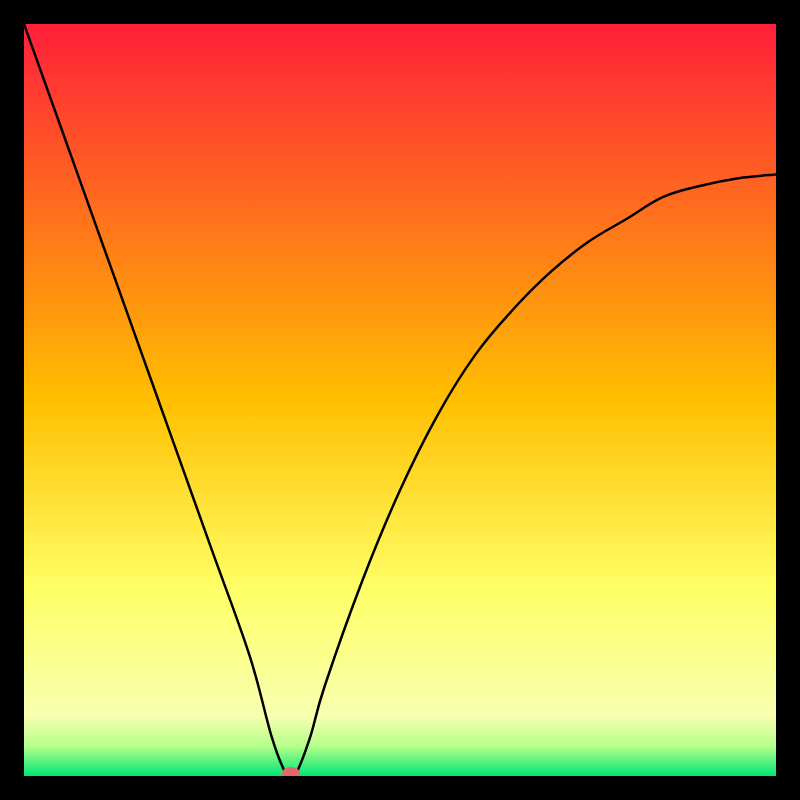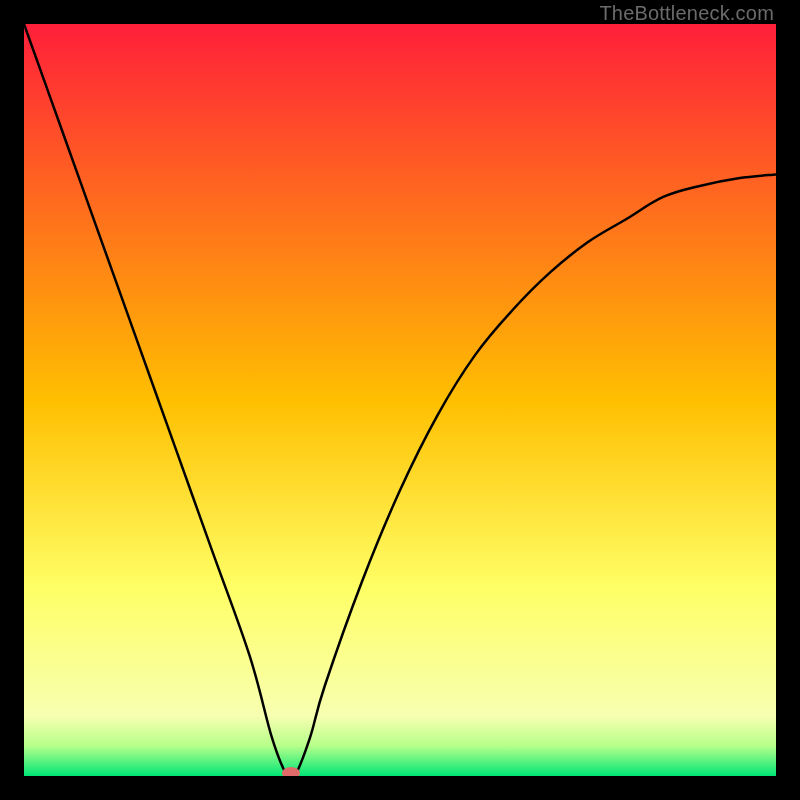--- a/index.html
+++ b/index.html
@@ -36,21 +36,20 @@
     letter-spacing: 0.2px;
   }
   svg {
     display: block;
   }
 </style>
 </head>
 <body>
 
 <div class="frame">
-  <div class="watermark">TheBottleneck.com</div>
   <div class="plot-area">
     <svg id="chart-svg" width="752" height="752" viewBox="0 0 752 752">
       <defs>
         <linearGradient id="bg-grad" x1="0" y1="0" x2="0" y2="1">
             <stop offset="0%" stop-color="#ff1f3a"></stop>
             <stop offset="50%" stop-color="#ffbf00"></stop>
             <stop offset="75%" stop-color="#ffff66"></stop>
             <stop offset="92%" stop-color="#f7ffb0"></stop>
             <stop offset="96%" stop-color="#b6ff8a"></stop>
             <stop offset="100%" stop-color="#00e676"></stop>

